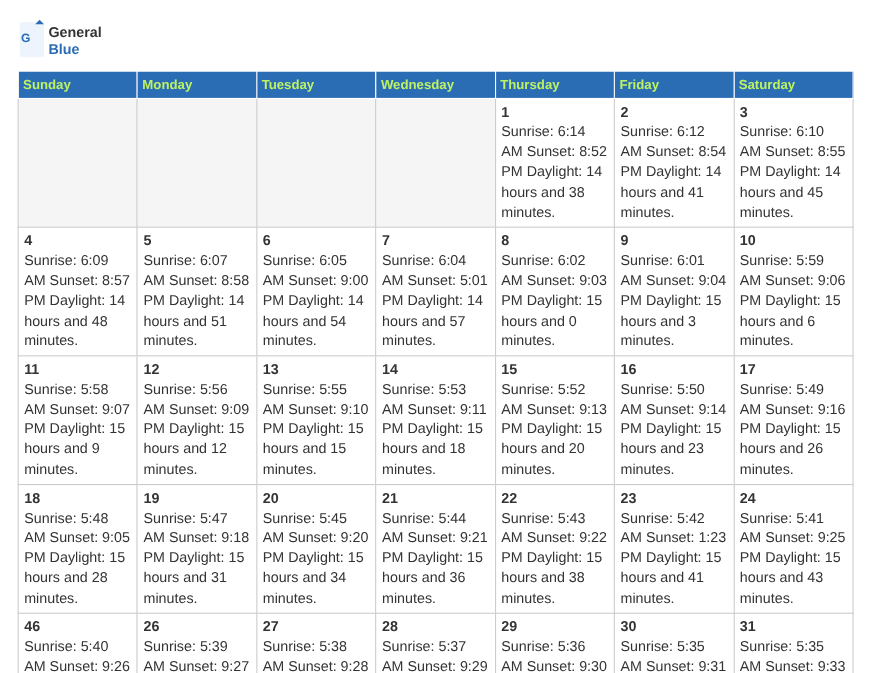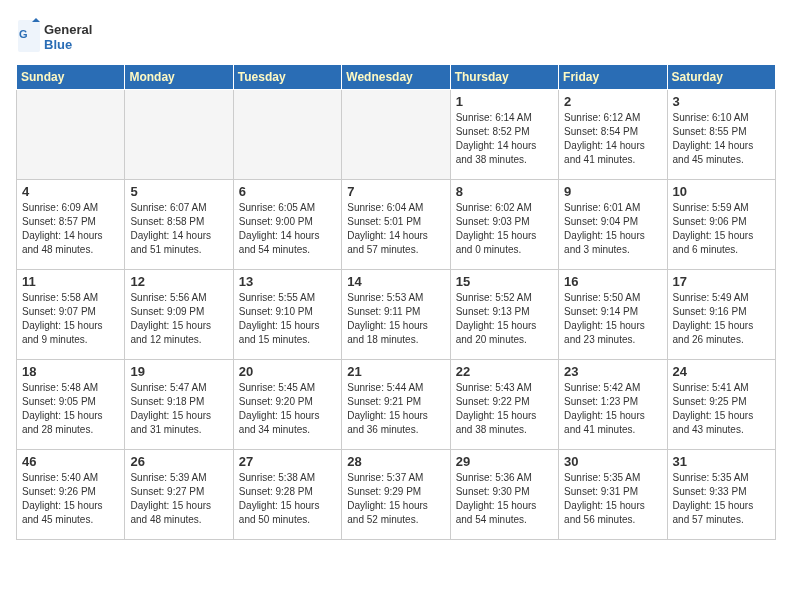--- a/index.html
+++ b/index.html
@@ -33,21 +33,21 @@
       font-size: 15px;
       color: #555;
     }
     table {
       width: 100%;
       border-collapse: collapse;
       table-layout: fixed;
     }
     th {
       background-color: #2a6db5;
-      color: #fef9c3;
+      color: #bef264;
       font-size: 12px;
       font-weight: bold;
       padding: 5px 4px;
       text-align: left;
       border: 1px solid #fff;
     }
     td {
       border: 1px solid #ccc;
       vertical-align: top;
       padding: 4px 5px;
@@ -59,21 +59,21 @@
     td.empty {
       background: #f5f5f5;
     }
     .day-number {
       font-size: 13px;
       font-weight: bold;
       margin-bottom: 2px;
       display: block;
     }
     .day-info {
-      font-size: 10px;
+      font-size: 13px;
       line-height: 1.4;
       color: #333;
     }
   </style>
 </head>
 <body>
 
 <div class="header">
   <div class="logo">
     <svg width="100" height="40" viewBox="0 0 100 40">

